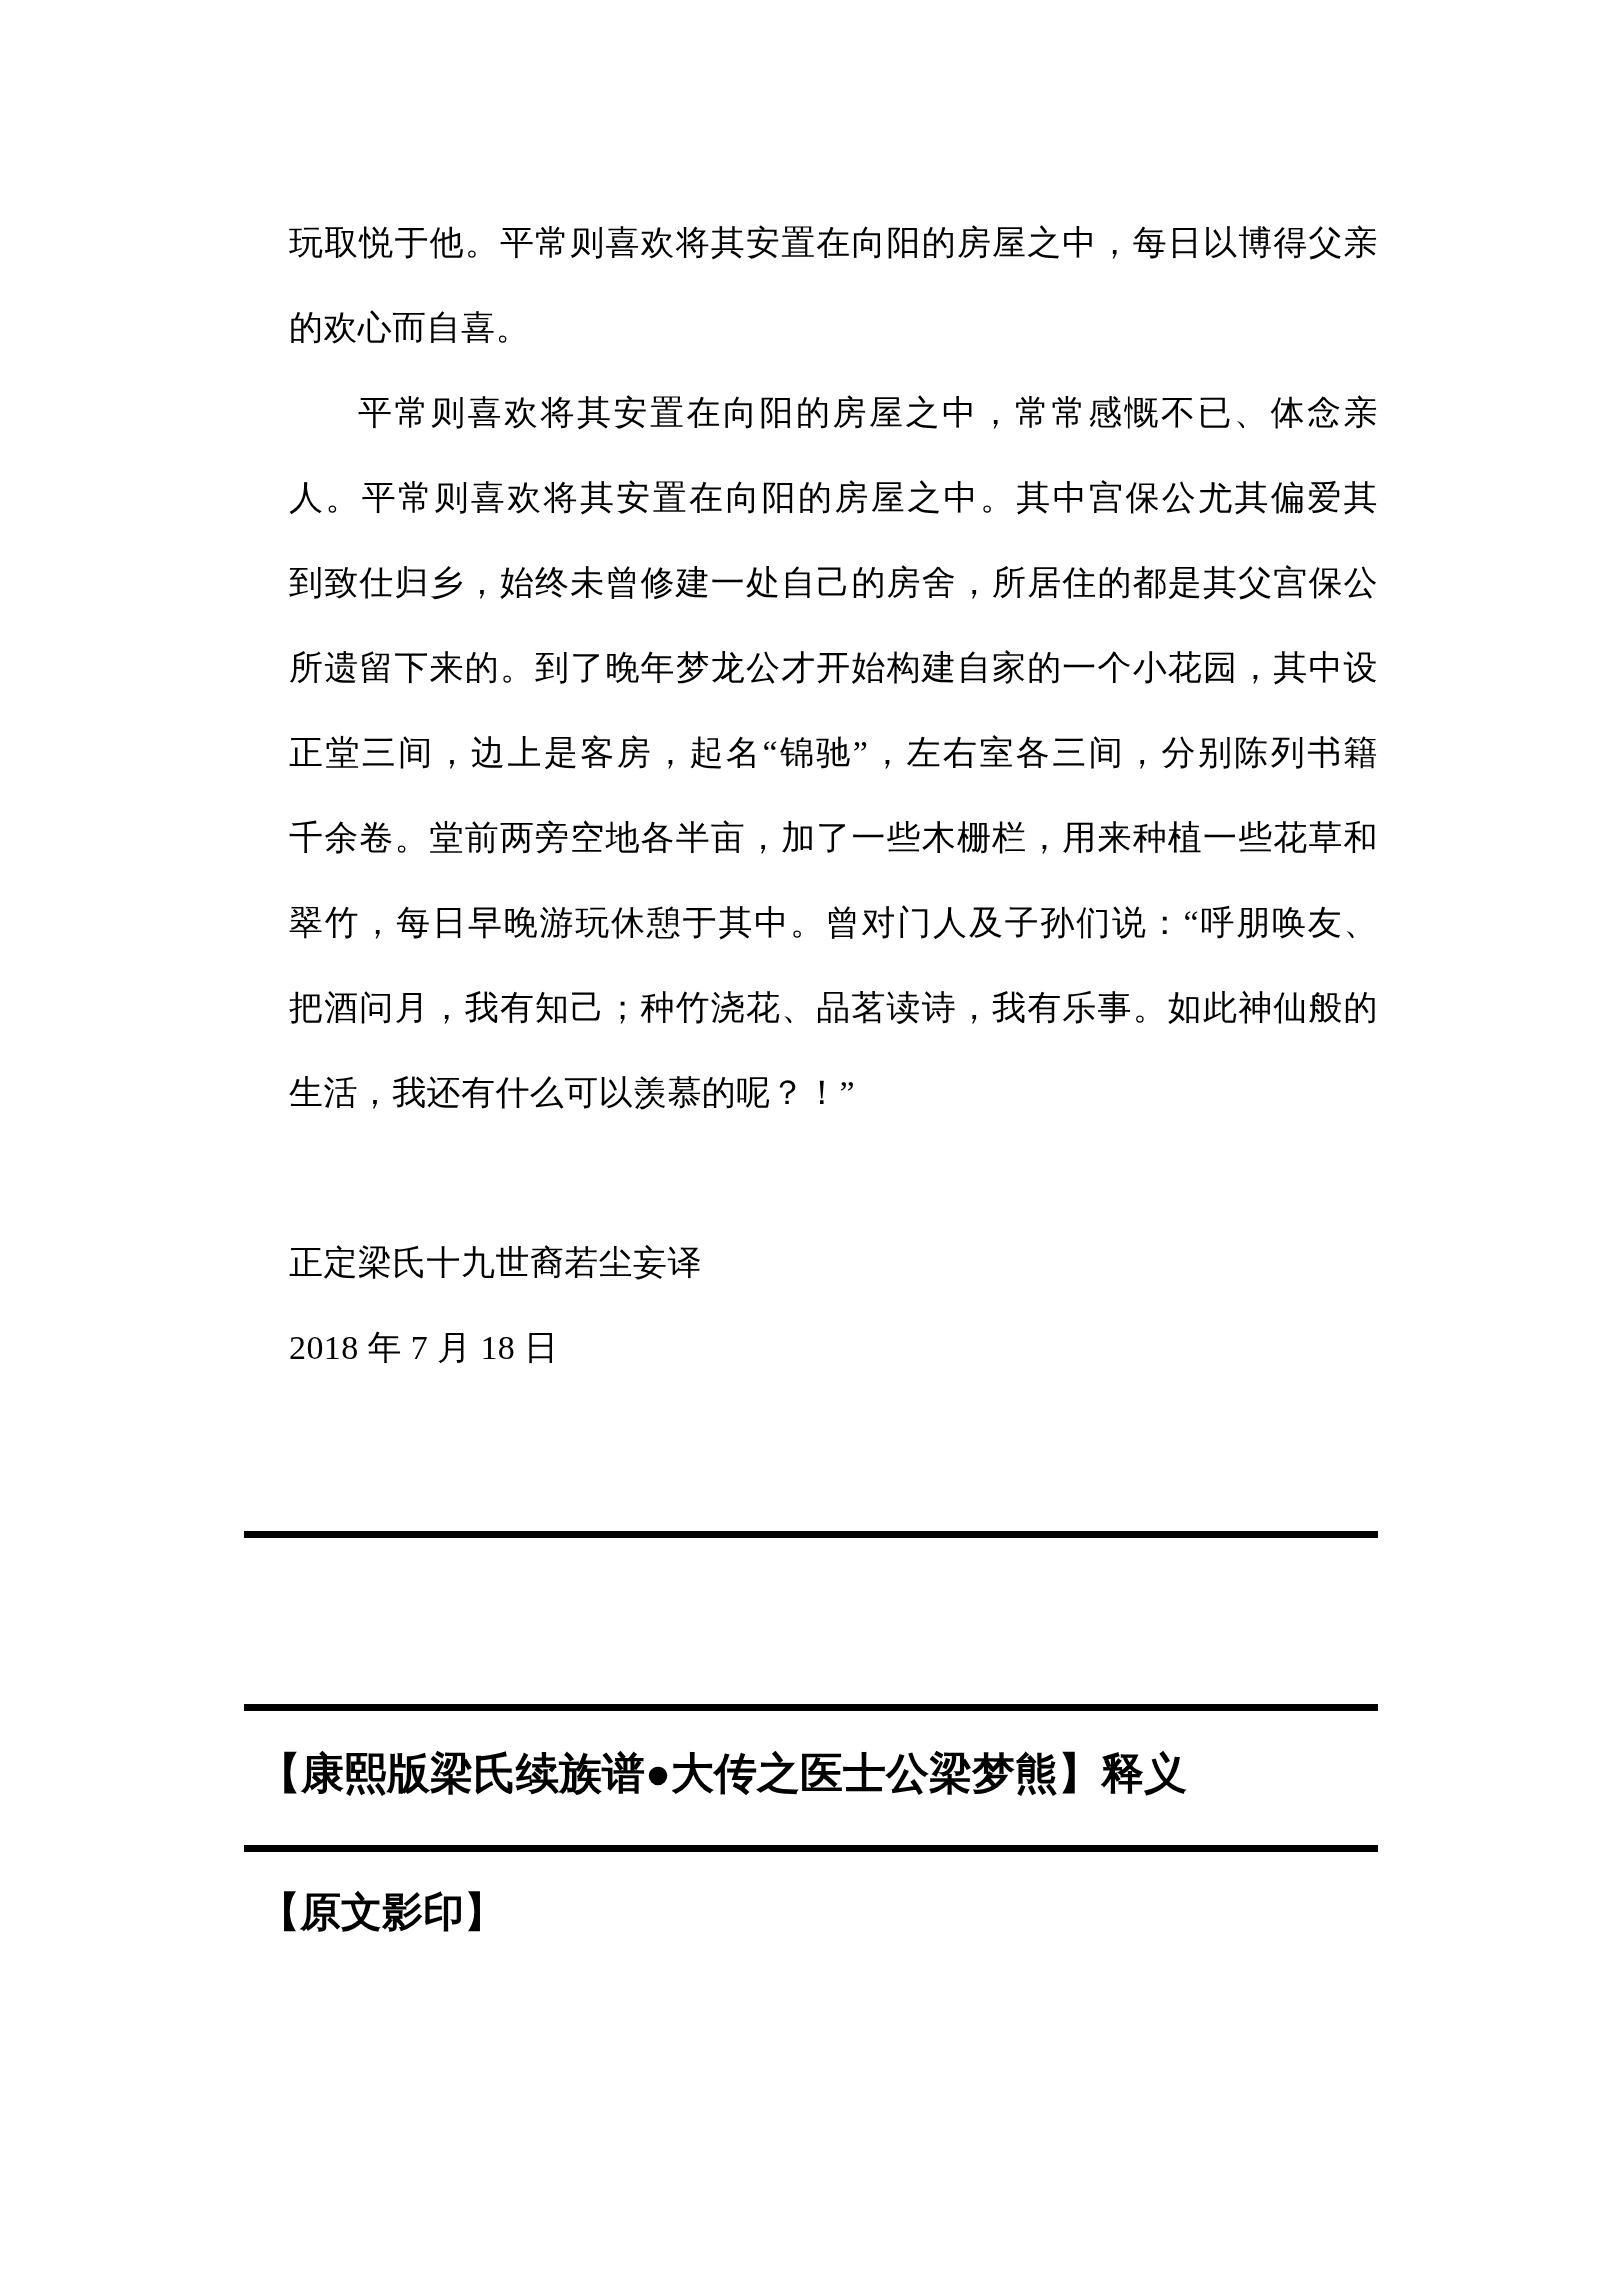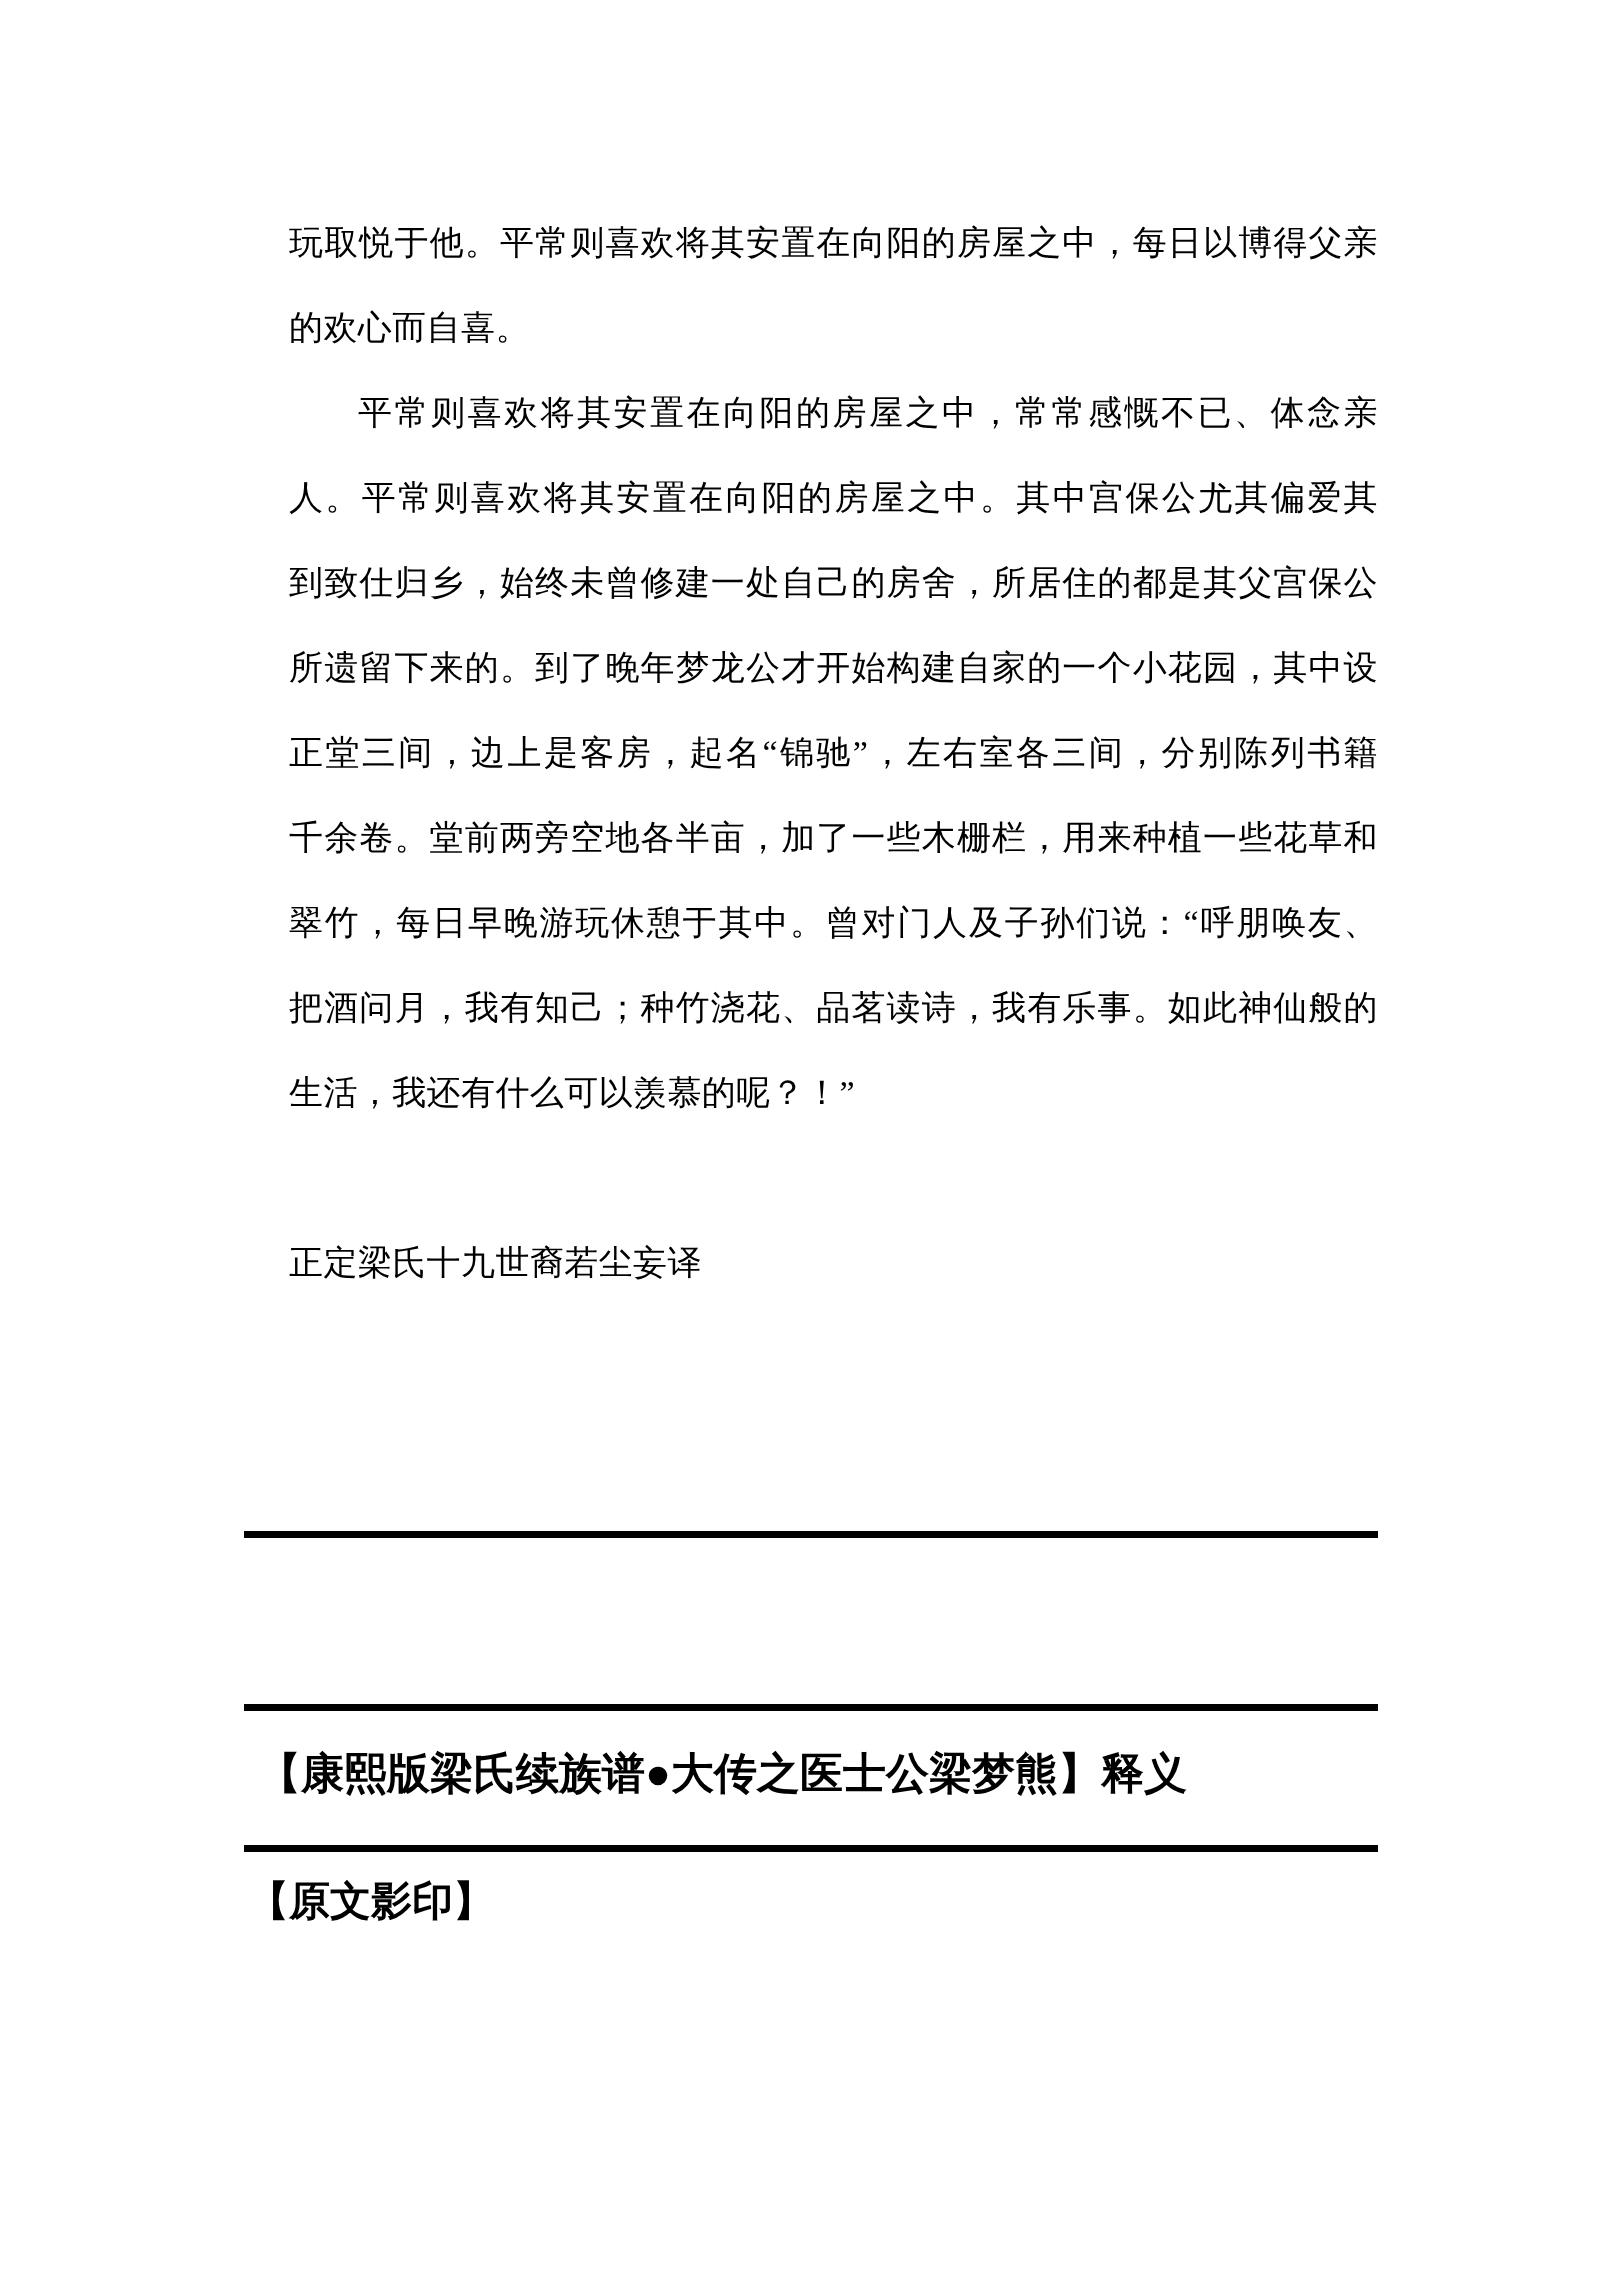--- a/index.html
+++ b/index.html
@@ -58,21 +58,21 @@
     font-size: 43px;
     line-height: 54px;
     font-weight: bold;
     text-align: left;
   }
   .heading-2 {
     position: absolute;
     left: 244px;
     top: 1872px;
     width: 1134px;
-    margin: 4px;
+    margin: 15px;
     font-size: 41px;
     line-height: 51px;
     font-weight: bold;
     text-align: left;
   }
 </style>
 </head>
 <body>
 
 <div class="page">
@@ -84,20 +84,21 @@
     <div class="line">人。平常则喜欢将其安置在向阳的房屋之中。其中宫保公尤其偏爱其</div>
     <div class="line">到致仕归乡，始终未曾修建一处自己的房舍，所居住的都是其父宫保公</div>
     <div class="line">所遗留下来的。到了晚年梦龙公才开始构建自家的一个小花园，其中设</div>
     <div class="line">正堂三间，边上是客房，起名“锦驰”，左右室各三间，分别陈列书籍</div>
     <div class="line">千余卷。堂前两旁空地各半亩，加了一些木栅栏，用来种植一些花草和</div>
     <div class="line">翠竹，每日早晚游玩休憩于其中。曾对门人及子孙们说：“呼朋唤友、</div>
     <div class="line">把酒问月，我有知己；种竹浇花、品茗读诗，我有乐事。如此神仙般的</div>
     <div class="line left">生活，我还有什么可以羡慕的呢？！”</div>
     <div class="line left"></div>
     <div class="line left">正定梁氏十九世裔若尘妄译</div>
+    <div class="line left">2018 年 7 月 18 日</div>
   </div>
 
   <div class="rule rule-1"></div>
 
   <div class="rule rule-2"></div>
   <h1 class="heading-1">【康熙版梁氏续族谱●大传之医士公梁梦熊】释义</h1>
   <div class="rule rule-3"></div>
 
   <h2 class="heading-2">【原文影印】</h2>
 

